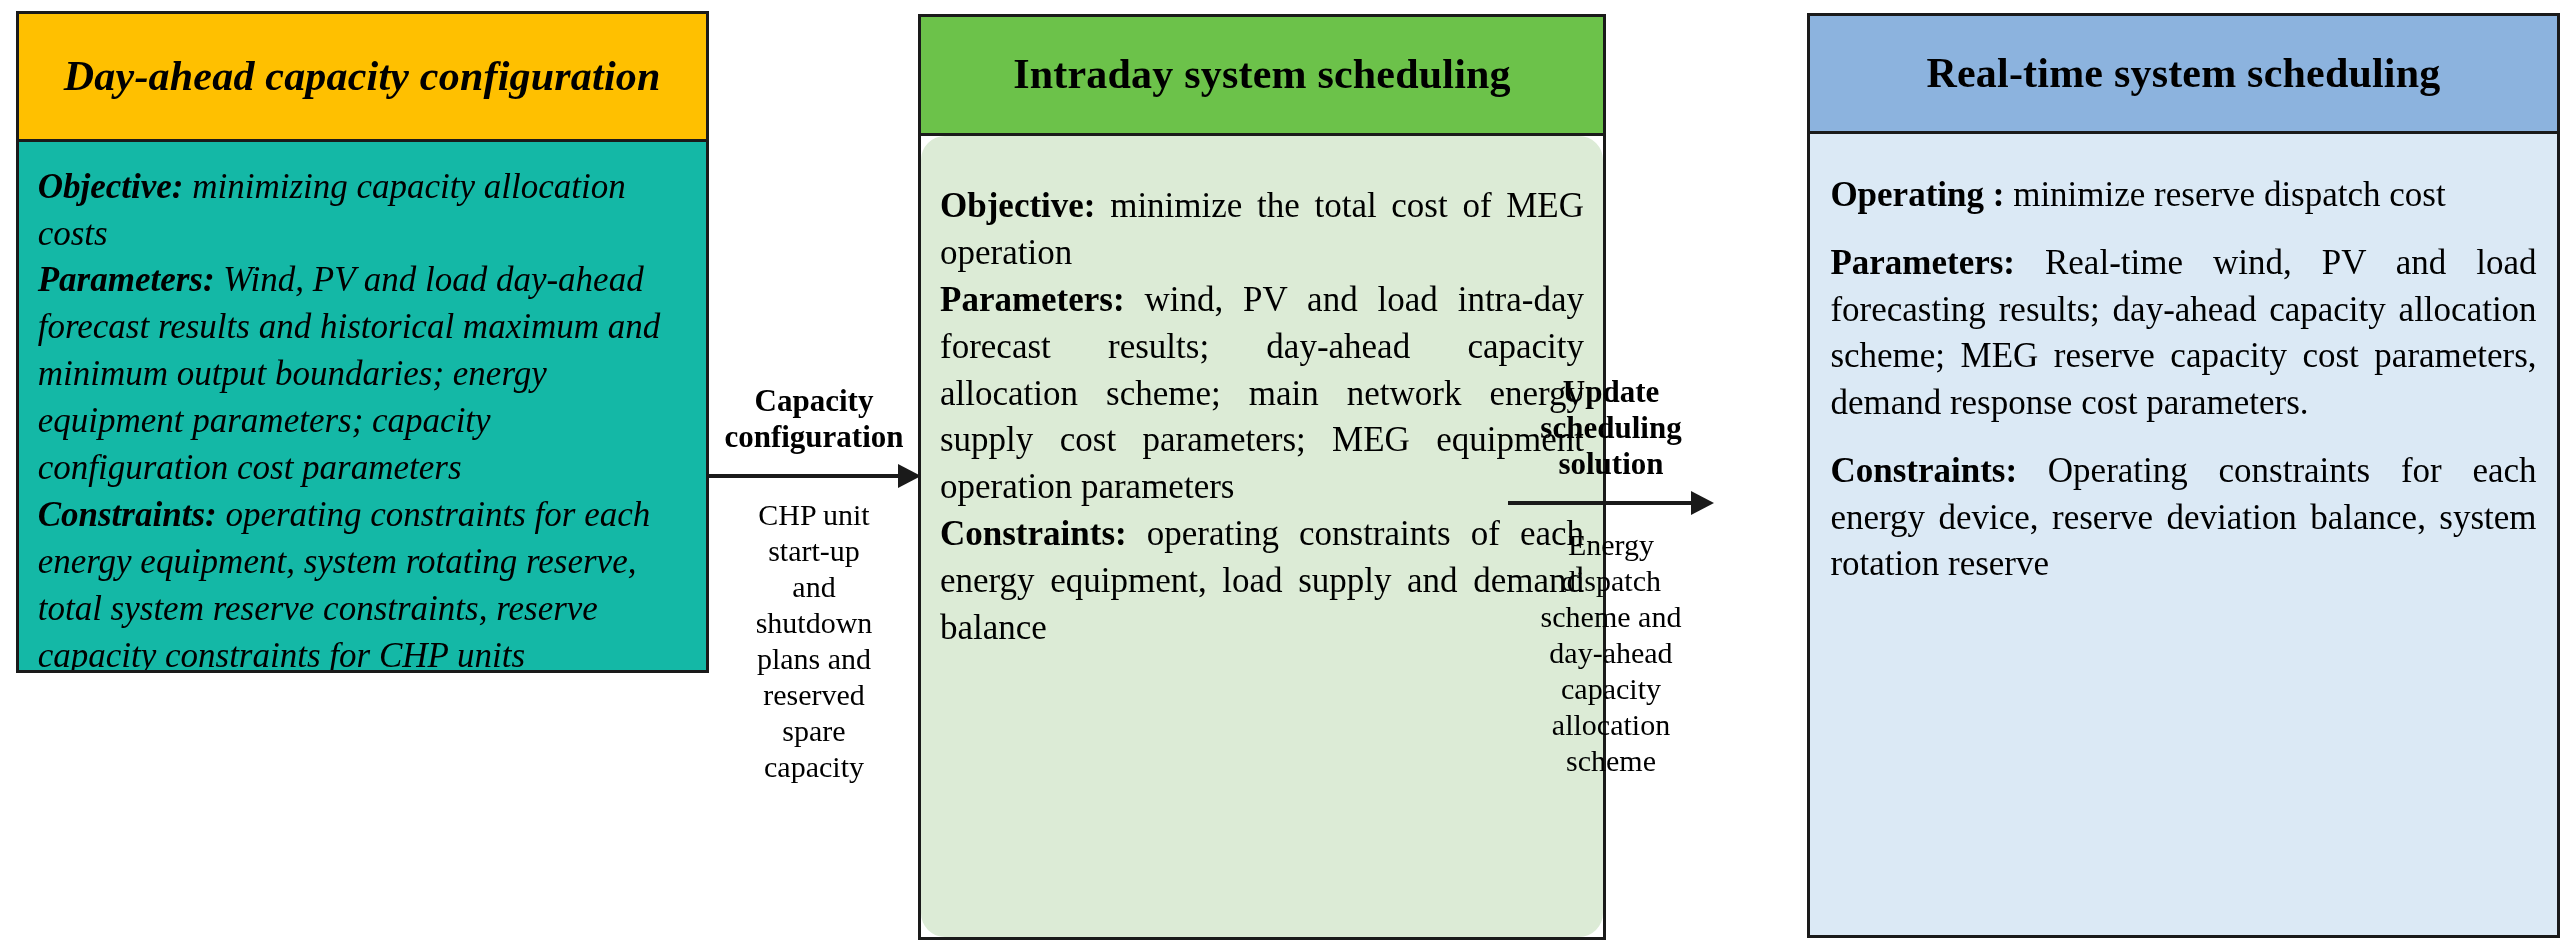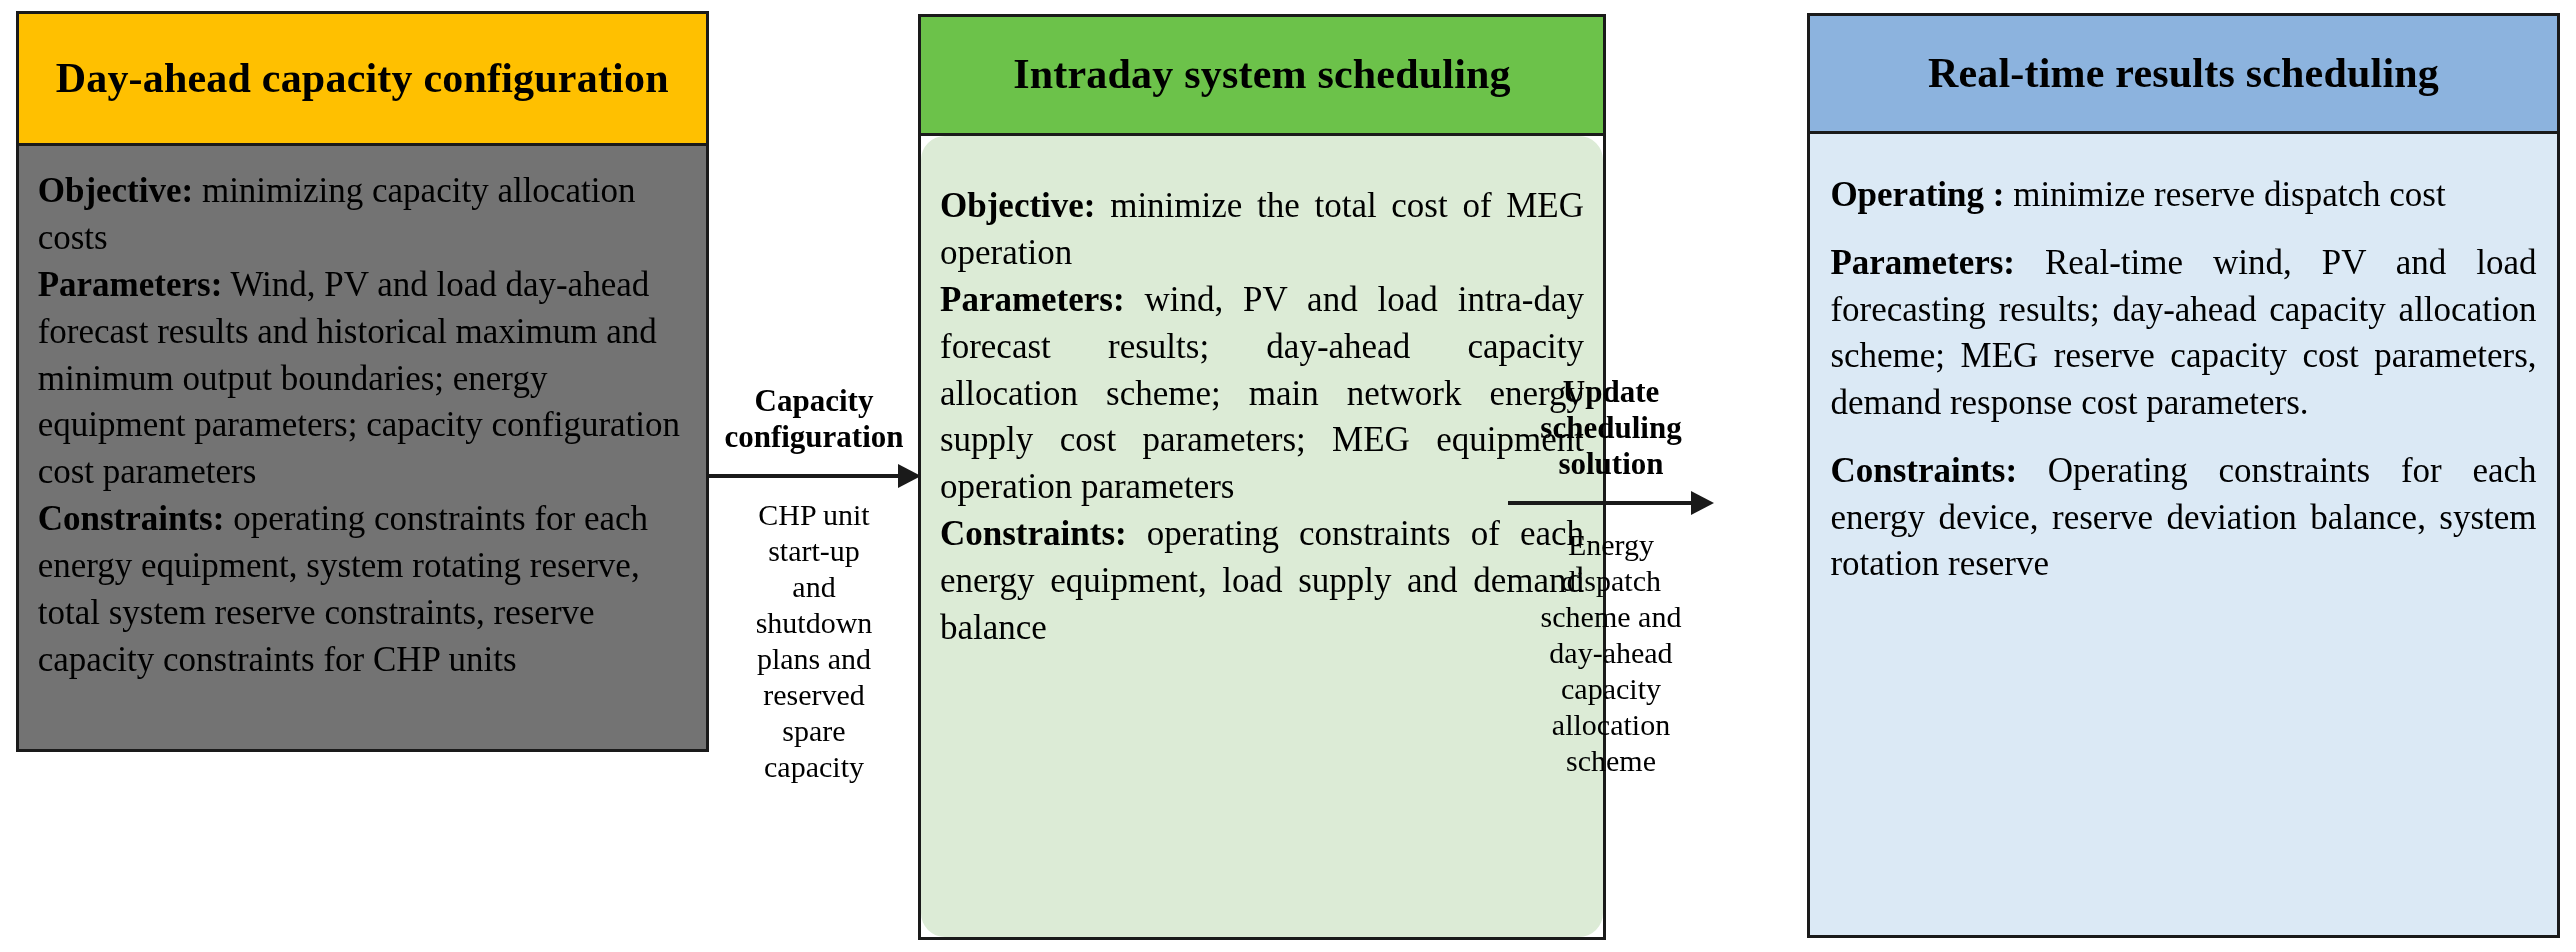--- a/index.html
+++ b/index.html
@@ -58,30 +58,31 @@
 
   .lead {
     font-weight: bold;
   }
 
   
   #box-day-ahead {
     left: 15.7px;
     top: 11px;
     width: 693px;
-    height: 741px;
+    height: 662px;
+    font-style: italic;
   }
   #box-day-ahead .stage-header {
     background: #FFC000;
     height: 132px;
     font-size: 42px;
     line-height: 1.12;
   }
   #box-day-ahead .stage-body {
-    background: #737373;
+    background: #14b8a6;
     padding: 22px 19px 9px 19px;
   }
   #box-day-ahead .stage-body p {
     font-size: 35px;
     line-height: 1.34;
     text-align: left;
   }
 
   
   #box-intraday {
@@ -247,21 +248,21 @@
 dispatch
 scheme and
 day-ahead
 capacity
 allocation
 scheme</div>
   </div>
 
   <div class="stage-box" id="box-real-time">
     <div class="stage-header">
-      <span>Real-time results scheduling</span>
+      <span>Real-time system scheduling</span>
     </div>
     <div class="stage-body">
       <p><span class="lead">Operating :</span><span> minimize reserve dispatch cost</span></p>
       <p><span class="lead">Parameters:</span><span> Real-time wind, PV and load forecasting results; day-ahead capacity allocation scheme; MEG reserve capacity cost parameters, demand response cost parameters.</span></p>
       <p><span class="lead">Constraints:</span><span> Operating constraints for each energy device, reserve deviation balance, system rotation reserve</span></p>
     </div>
   </div>
 
 </div>
 

